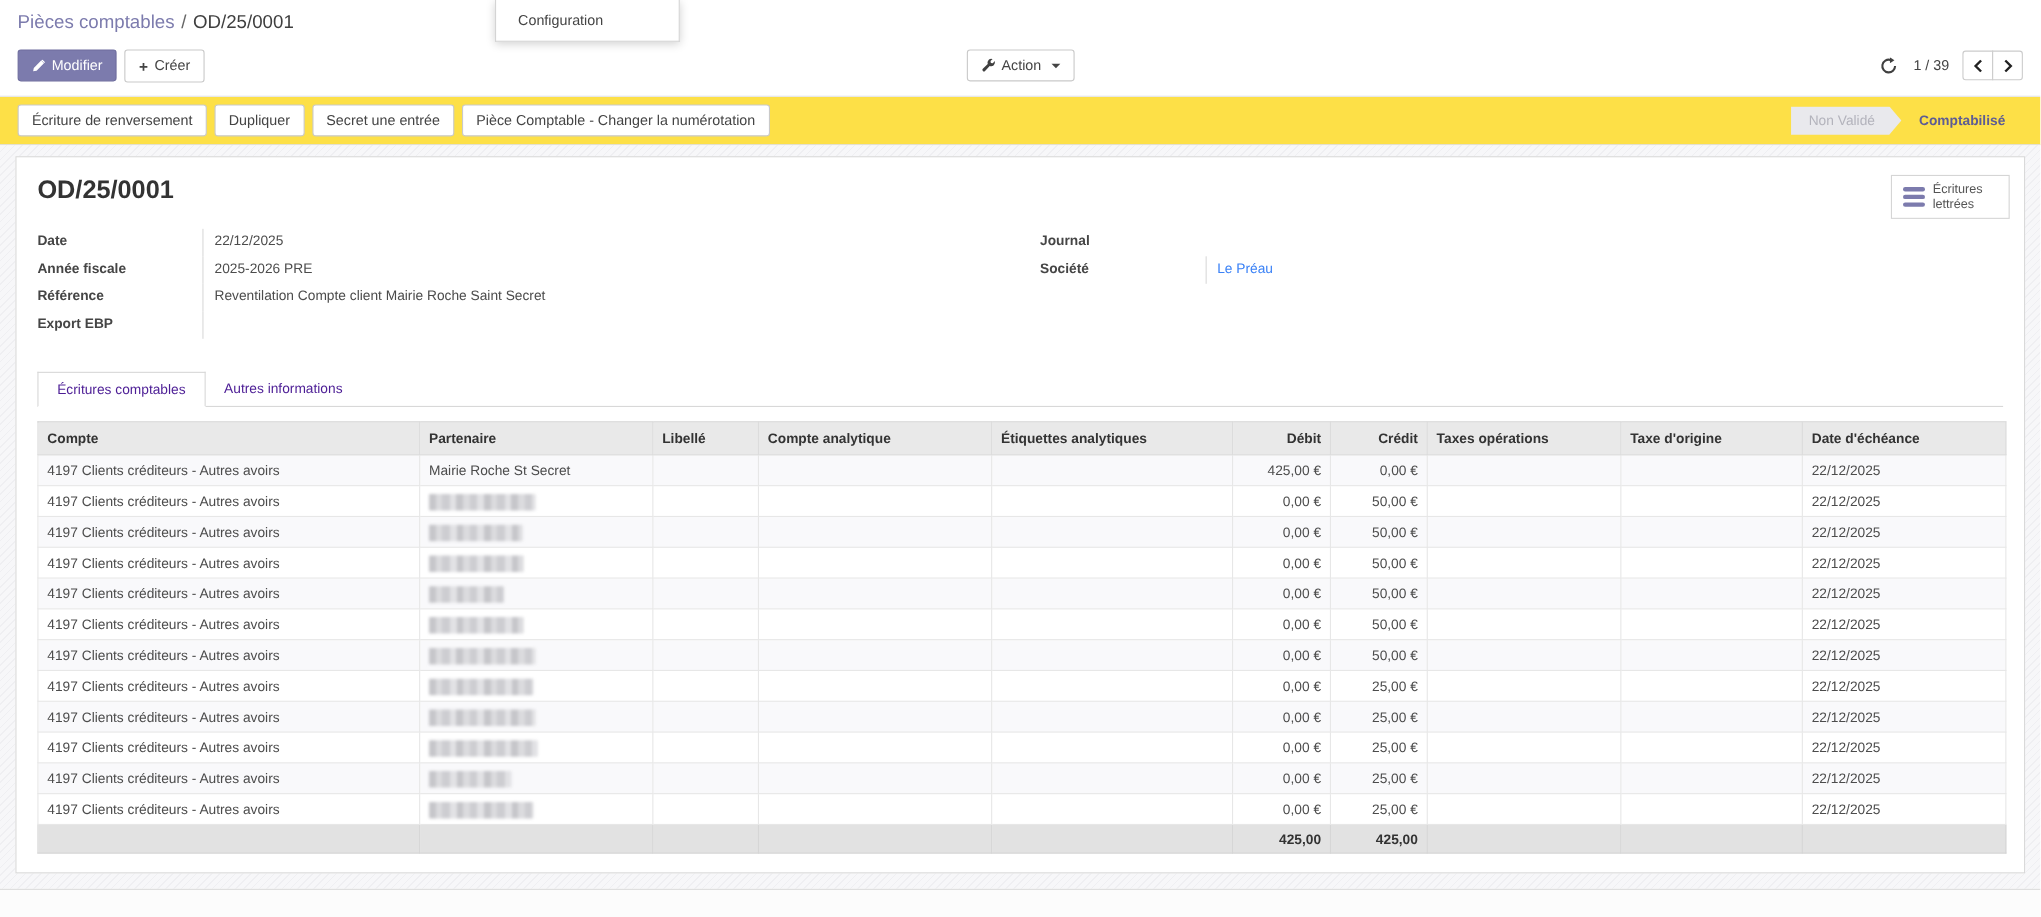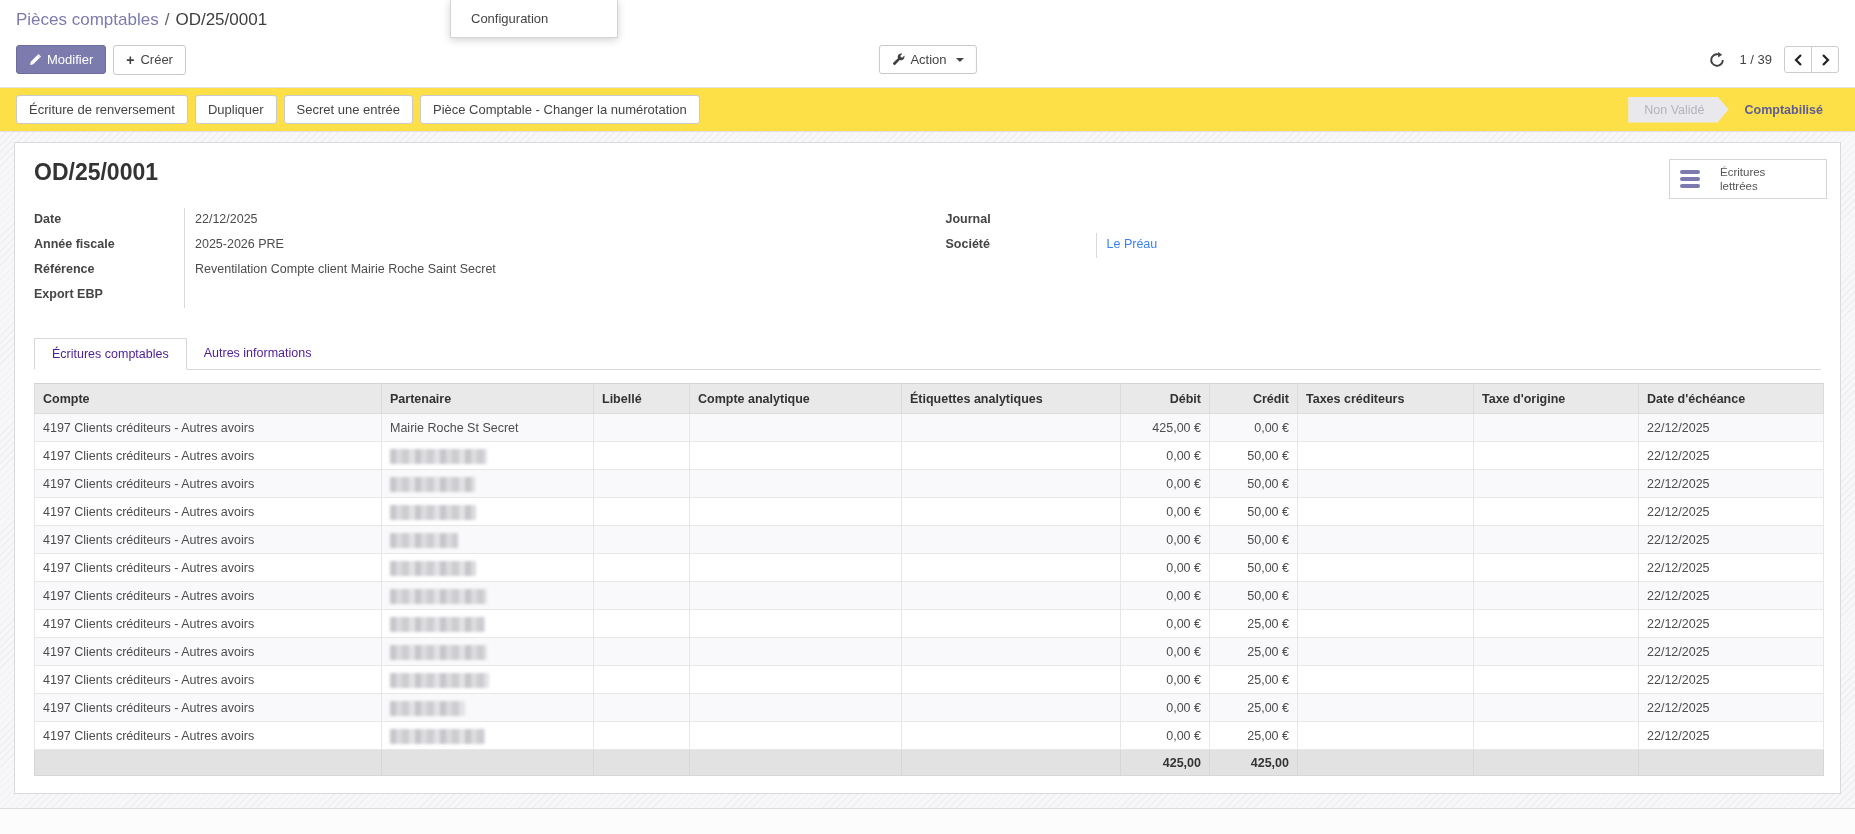--- a/index.html
+++ b/index.html
@@ -46,22 +46,22 @@
     clip-path:polygon(0 0, calc(100% - 11px) 0, 100% 50%, calc(100% - 11px) 100%, 0 100%);
     padding-right:24px; }
   .o_status_step.active { color:#5d5c94; font-weight:bold; }
 
   
   .o_content { height:676px; padding:10px 14px 14px;
     background:repeating-linear-gradient(135deg,#f7f7f9 0px,#f7f7f9 4px,#efeff2 4px,#efeff2 5px); }
   .o_sheet { background:#fff; border:1px solid #d9d9d9; min-height:652px; position:relative;
     padding:16px 19px; }
   .o_sheet_title { font-size:23px; font-weight:bold; color:#333; margin-bottom:22px; }
-  .o_stat_button { position:absolute; top:16px; right:13px; width:158px; height:40px;
-    border:1px solid #d5d5d5; background:#fff; display:flex; align-items:center; gap:20px;
+  .o_stat_button { position:absolute; top:16px; right:13px; width:108px; height:40px;
+    border:1px solid #d5d5d5; background:#fff; display:flex; align-items:center; gap:7px;
     padding:0 10px; cursor:pointer; font-family:inherit; }
   .bars-icon { display:flex; flex-direction:column; gap:3px; }
   .bars-icon i { display:block; width:20px; height:4px; background:#7C7BAD; border-radius:2px; }
   .o_stat_text { font-size:11.5px; color:#555; text-align:left; line-height:1.25; }
 
   .o_field_groups { display:flex; gap:36px; margin-bottom:30px; }
   .o_group { flex:1; }
   .o_field_row { display:flex; min-height:25px; align-items:flex-start; }
   .o_field_label { width:150px; flex:0 0 150px; font-weight:bold; font-size:12.5px; color:#454545; padding-top:4px; }
   .o_field_value { flex:1; border-left:1px solid #d9d9d9; padding:4px 0 4px 10px; font-size:12.5px;
@@ -233,21 +233,21 @@
         </colgroup>
       <thead>
           <tr id="list-head">
             <th class="">Compte</th>
             <th class="">Partenaire</th>
             <th class="">Libellé</th>
             <th class="">Compte analytique</th>
             <th class="">Étiquettes analytiques</th>
             <th class="num">Débit</th>
             <th class="num">Crédit</th>
-            <th class="">Taxes créditeurs</th>
+            <th class="">Taxes opérations</th>
             <th class="">Taxe d'origine</th>
             <th class="">Date d'échéance</th>
           </tr>
         </thead>
       <tbody id="list-body">
           <tr>
             <td class="">4197 Clients créditeurs - Autres avoirs</td>
             <td class="">Mairie Roche St Secret</td>
             <td class=""></td>
             <td class=""></td>

